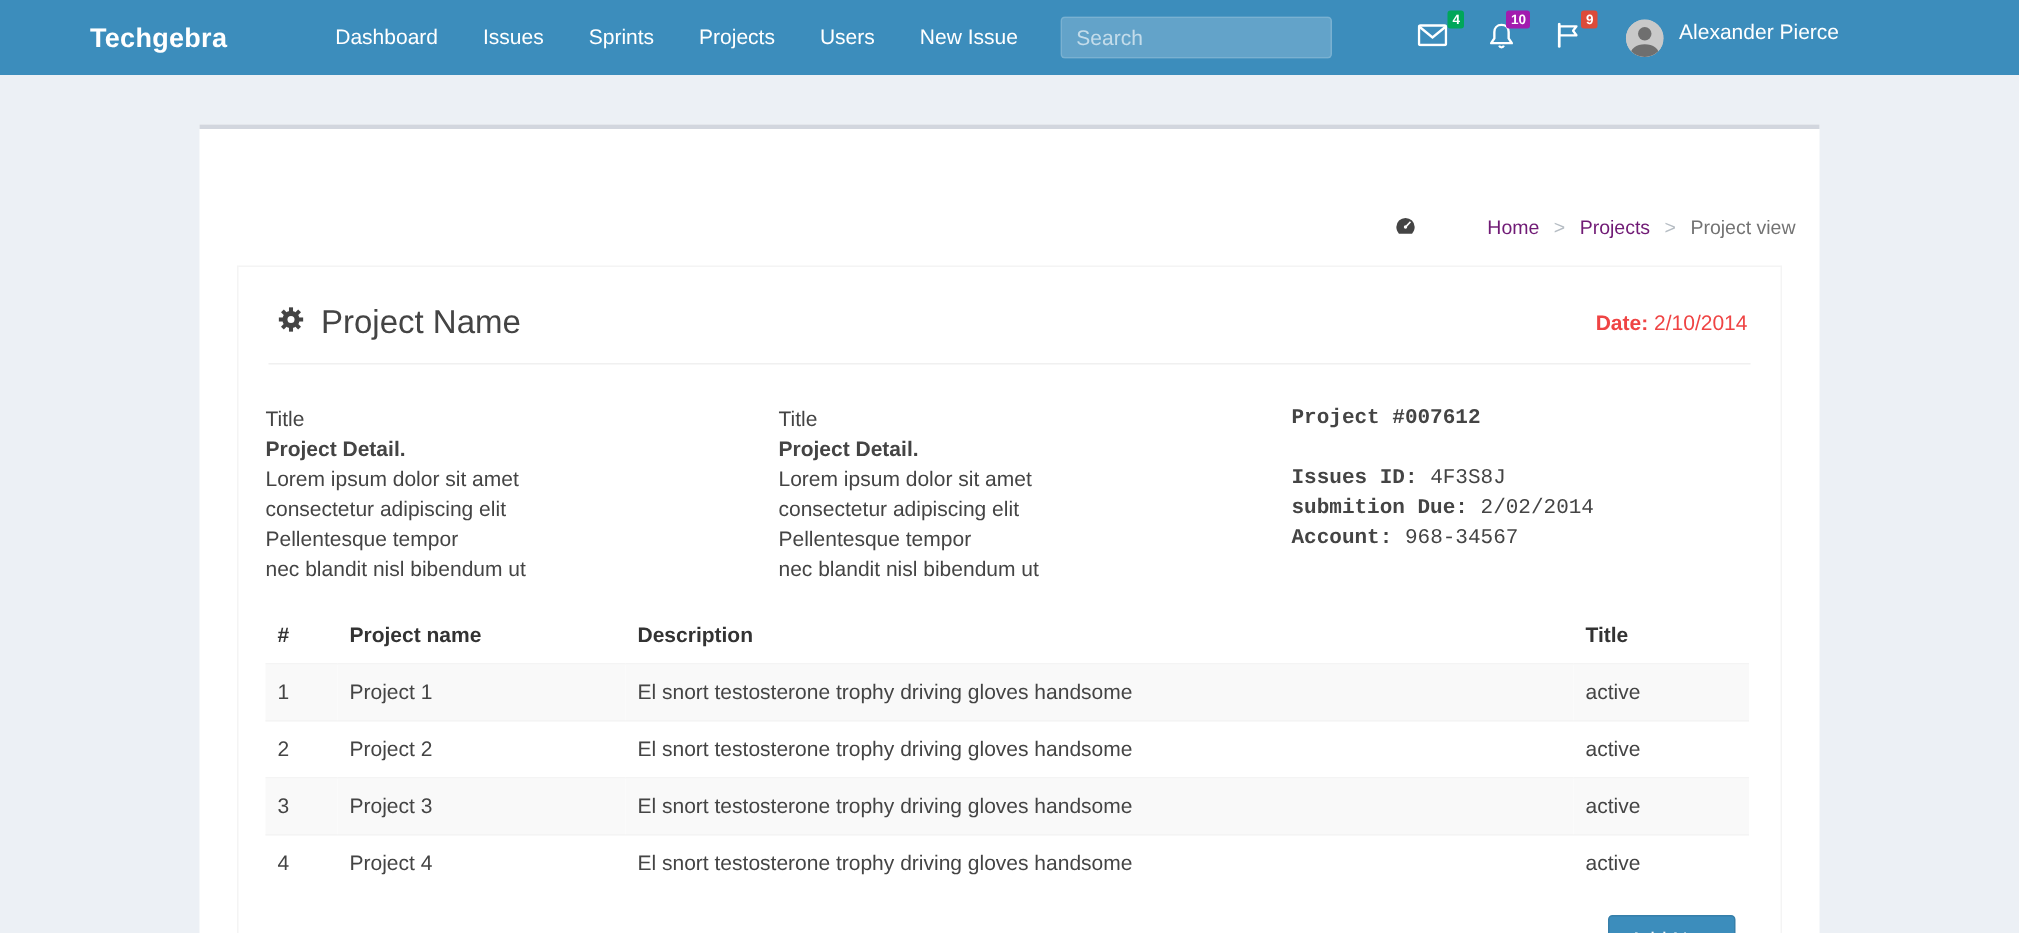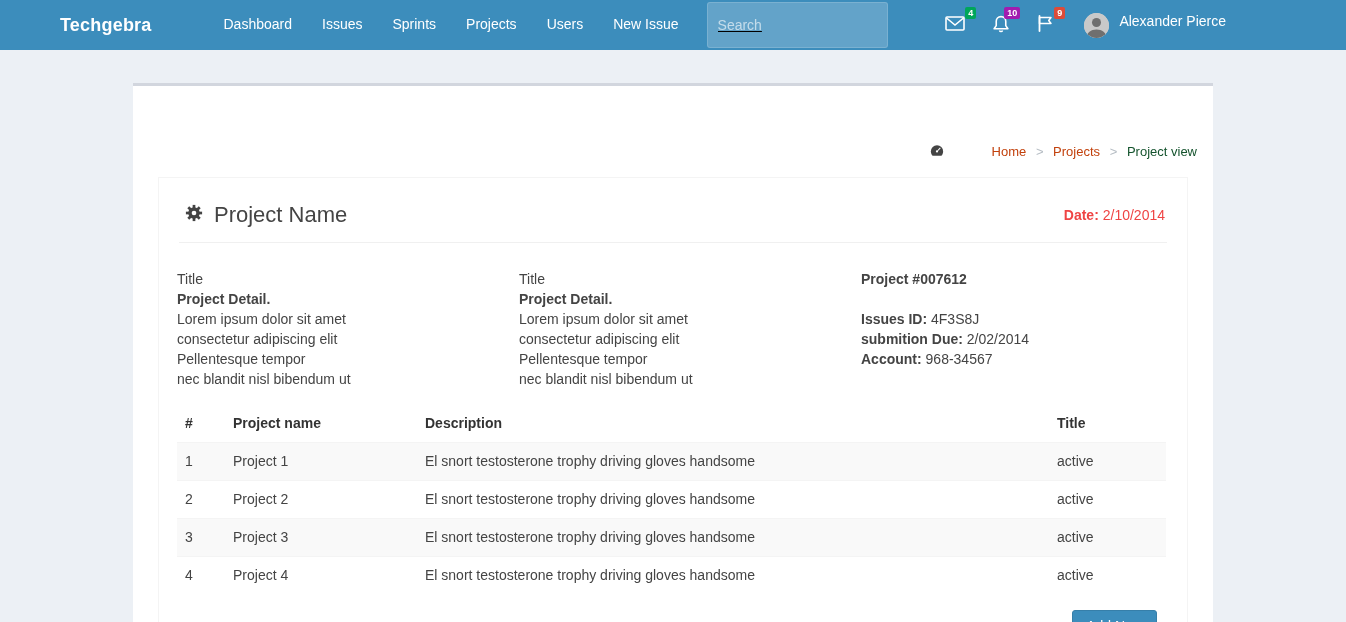--- a/index.html
+++ b/index.html
@@ -8,55 +8,55 @@
     background:#ecf0f5;
     font-family:"Liberation Sans","DejaVu Sans",sans-serif;
     font-size:14px; color:#444;
   }
   
   .navbar { height:50px; background:#3c8dbc; display:flex; align-items:center;
             padding:0 120px 0 60px; }
   .brand { color:#fff; font-weight:bold; font-size:18px; letter-spacing:.2px; }
   .nav-items { display:flex; margin-left:57px; height:52px; }
   .nav-item { color:#fff; font-size:14px; padding:0 15px; line-height:50px; cursor:pointer; }
-  .search-input { margin-left:13px; width:181px; height:46px;
+  .search-input { margin-left:13px; width:181px; height:28px;
     background:rgba(255,255,255,.2); border:1px solid rgba(255,255,255,.15);
-    border-radius:3px; padding:0 10px; color:#000000; font-size:14px; outline:none;
-    font-family:"Liberation Sans","DejaVu Sans",sans-serif;text-decoration:underline; }
+    border-radius:3px; padding:0 10px; color:#ffffff; font-size:14px; outline:none;
+    font-family:"Liberation Sans","DejaVu Sans",sans-serif; }
   .search-input::placeholder { color:rgba(255,255,255,.62); }
   .nav-right { margin-left:auto; display:flex; align-items:center; height:50px; }
   .icon-btn { position:relative; padding:0 14px; height:50px; display:flex;
               align-items:center; cursor:pointer; }
   .nav-badge { position:absolute; top:7px; right:3px; font-size:9px; font-weight:bold;
     color:#fff; padding:1px 3px; border-radius:2px; line-height:1.15; }
   .b-green { background:#00a65a; } .b-yellow { background:#a21caf; } .b-red { background:#dd4b39; }
   .user-menu { display:flex; align-items:flex-start; margin-left:16px; cursor:pointer; }
   .avatar { width:25px; height:25px; border-radius:50%; overflow:hidden; margin-right:10px;
             background:#cfcfcf; flex:none; }
   .user-name { color:#fff; font-size:14px; }
   
   .content-panel { width:1080px; margin:33px auto 0; background:#fff;
     border-top:3px solid #d2d6de; min-height:600px; }
   .breadcrumb { text-align:right; padding:57px 16px 0 0; font-size:13px; color:#999; }
-  .breadcrumb .crumb { color:#c2410c; cursor:pointer;gap:48px; }
+  .breadcrumb .crumb { color:#701a75; cursor:pointer;gap:48px; }
   .breadcrumb .sep { color:#b5bcc3; margin:0 6px; }
-  .breadcrumb .active { color:#14532d; }
+  .breadcrumb .active { color:#737373; }
   .crumb-home { display:inline-flex; align-items:center; gap:5px; }
   .crumb-home svg { position:relative; top:1px; }
   
   .card { margin:18px 25px 0; border:1px solid #f4f4f4; background:#fff; padding-bottom:60px; }
   .card-header { display:flex; align-items:center; padding:22px 22px 12px 26px; }
   .card-title { display:flex; align-items:center; gap:11px; font-size:22px;
                 font-weight:normal; color:#444; line-height:30px; }
   .card-date { margin-left:auto; font-size:14px; color:#ef4444; }
   .divider { border-bottom:1px solid #f0f0f0; margin:0 20px; }
   
   .info-section { display:flex; padding:26px 20px 0 18px; line-height:20px; }
   .info-col { width:342px; }
-  .info-col.last { flex:1; }
+  .info-col.last { flex:1;font-family:Liberation Mono, monospace; }
   .col-sub { font-weight:bold; }
   .spacer { height:20px; }
   .field b { font-weight:bold; }
   
   .table-wrap { margin:16px 21px 0 18px; }
   table { width:100%; border-collapse:collapse; font-size:14px; color:#444; }
   th { text-align:left; font-weight:bold; padding:10px 8px; line-height:17px;
        border-bottom:1px solid #f4f4f4; color:#333; }
   td { padding:10px 8px; line-height:17px; border-top:1px solid #f4f4f4; }
   tbody tr:nth-child(odd) { background:#f9f9f9; }

